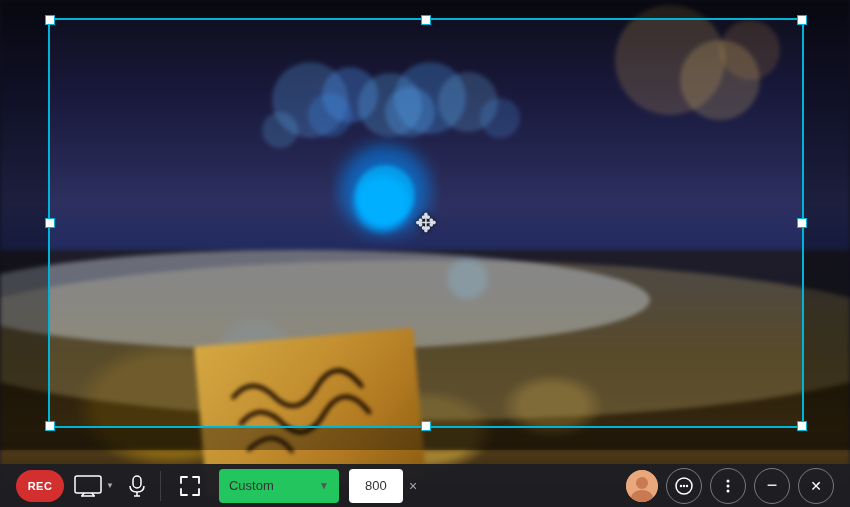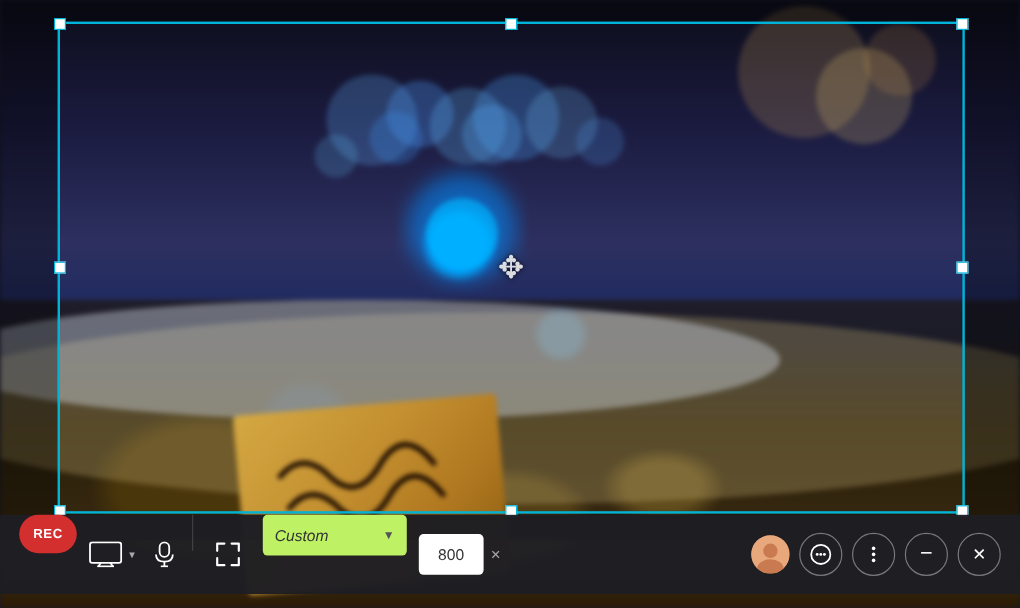--- a/index.html
+++ b/index.html
@@ -80,26 +80,27 @@
       height: 150px;
       background: linear-gradient(135deg, #d4a843 0%, #c49030 40%, #b07820 70%, #8a5c10 100%);
       transform: rotate(-5deg);
       border-radius: 4px;
       z-index: 5;
     }
 
     
     .toolbar {
       position: absolute;
-      bottom: 12px;
+      bottom: 0;
       left: 0;
       width: 100%;
-      height: 66px;
+      height: 43px;
       background: rgba(30, 30, 35, 0.97);
       display: flex;
+      align-items: center;
       padding: 0 16px;
       gap: 10px;
       z-index: 20;
     }
 
     
     .rec-btn {
       width: 48px;
       height: 32px;
       background: #d32f2f;
@@ -148,28 +149,27 @@
       justify-content: center;
       color: white;
       cursor: pointer;
       padding: 4px 8px;
     }
 
     
     .dropdown {
       display: flex;
       align-items: center;
-      background: #bef264;
+      background: #22c55e;
       border-radius: 4px;
       padding: 5px 10px;
       gap: 6px;
       cursor: pointer;
       min-width: 120px;
       height: 34px;
-      font-style: italic;
     }
 
     .dropdown-label {
       color: #333;
       font-size: 13px;
       flex: 1;
     }
 
     .dropdown-arrow {
       color: #555;

